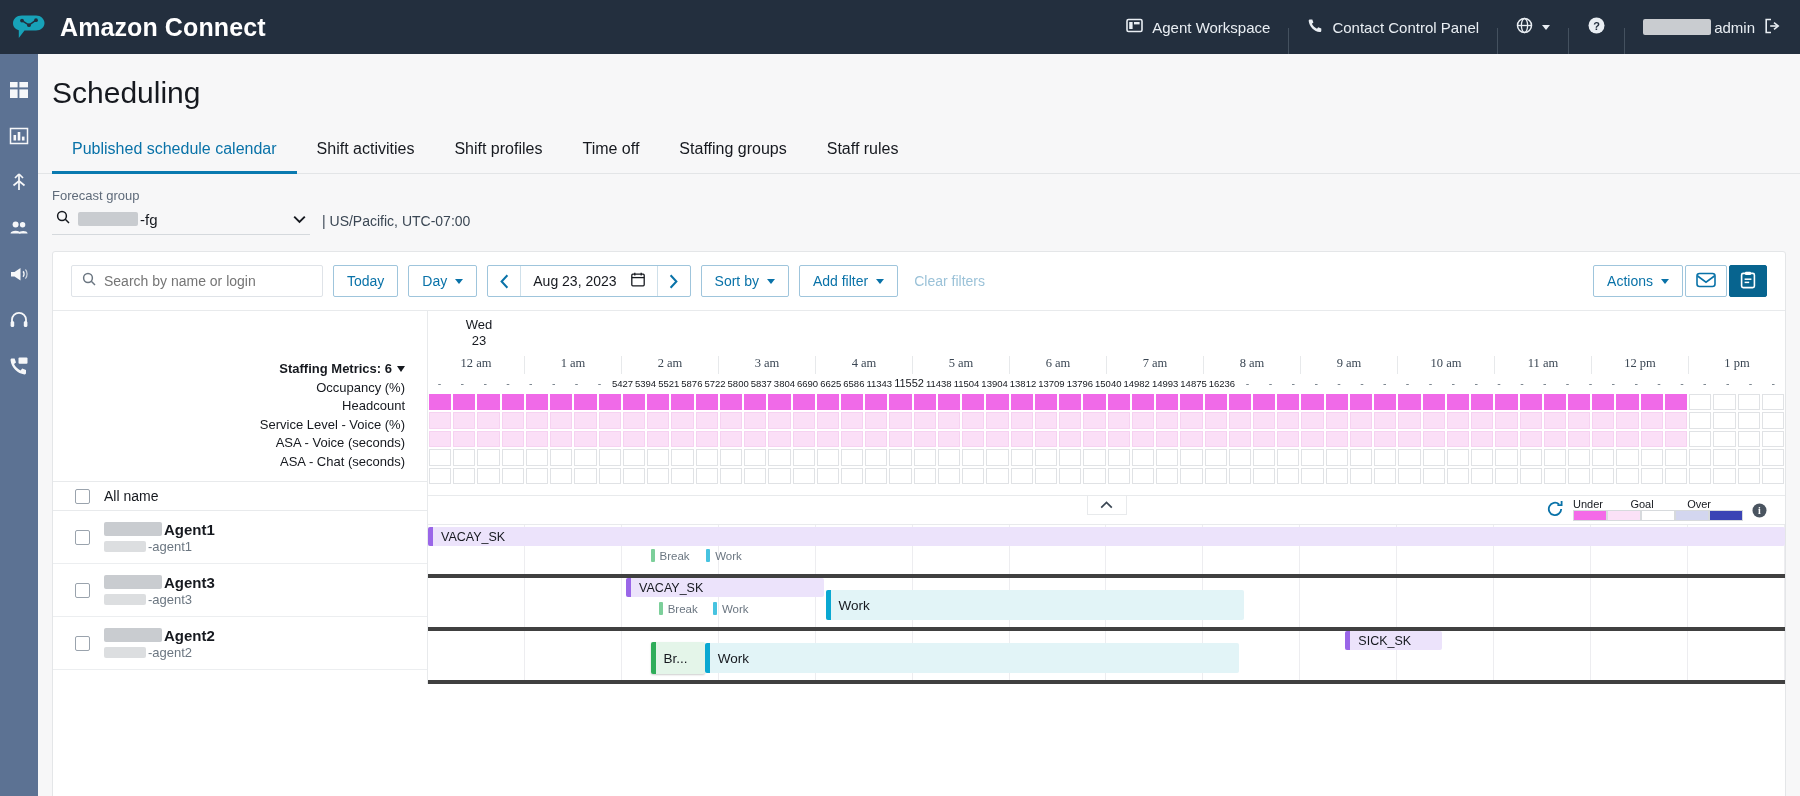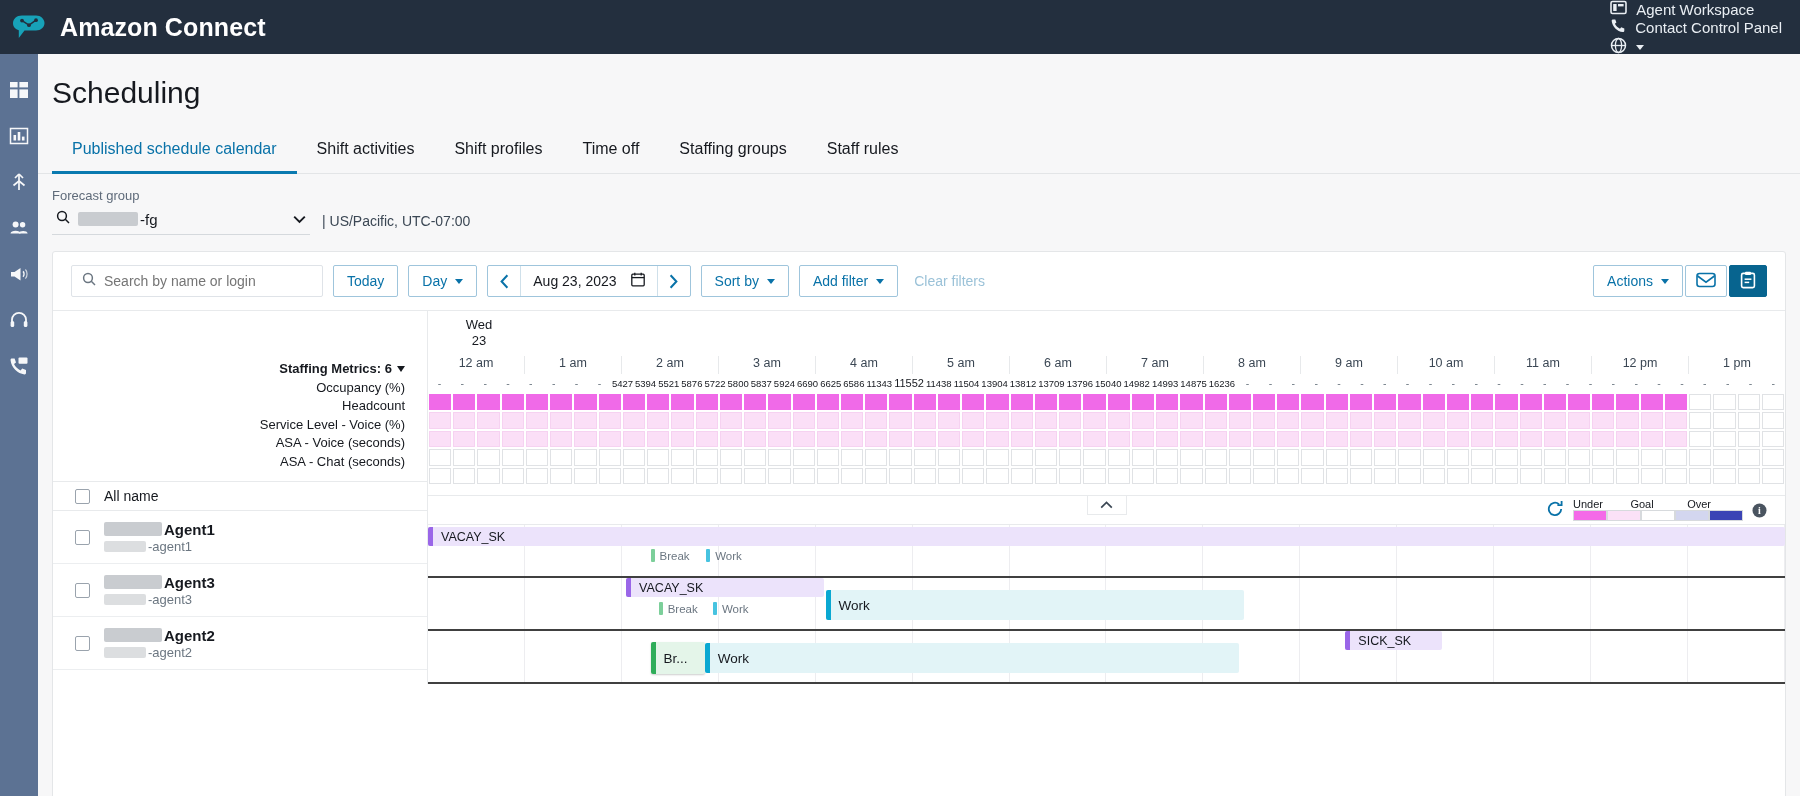--- a/index.html
+++ b/index.html
@@ -9,21 +9,21 @@
     background: #fff; overflow: hidden;
   }
   
   .topbar {
     height: 54px; background: #232f3e; display: flex; align-items: center;
     color: #fff; position: relative;
   }
   .brand { display: flex; align-items: center; gap: 14px; padding-left: 12px; }
   .logo-cloud { width: 34px; height: 30px; position: relative; }
   .brand-title { font-size: 25px; font-weight: 700; letter-spacing: .1px; }
-  .top-right { margin-left: auto; display: flex; align-items: flex-start; height: 100%; flex-direction: column; }
+  .top-right { margin-left: auto; display: flex; align-items: flex-end; height: 100%; }
   .top-item {
     display: flex; align-items: center; gap: 9px; padding: 0 18px;
     font-size: 15px; height: 100%; color: #e9eef3;
   }
   .top-sep { width: 1px; height: 26px; background: #44515f; }
   .redact { background: #c9ccd0; border-radius: 2px; display: inline-block; }
   
   .rail {
     position: absolute; left: 0; top: 54px; width: 38px; bottom: 0;
     background: #5c7293; display: flex; flex-direction: column;
@@ -86,21 +86,21 @@
   .left-col { width: 375px; flex: 0 0 375px; border-right: 1px solid #e8eaec; }
   .right-col { flex: 1; position: relative; overflow: hidden; }
   .metrics-labels { padding-top: 49px; }
   .mlabel {
     height: 18.5px; font-size: 13px; color: #16191f; text-align: right;
     padding-right: 22px; line-height: 18.5px; white-space: nowrap;
   }
   .mlabel.head { font-weight: 700; display: flex; justify-content: flex-end; align-items: center; gap: 5px; }
   .caret-dark { width: 0; height: 0; border-left: 4.5px solid transparent; border-right: 4.5px solid transparent; border-top: 6px solid #16191f; }
   .daterow { height: 45px; text-align: center; font-size: 13px; color: #16191f; line-height: 16px; padding-top: 6px; }
-  .hours { display: flex; height: 18px; position: relative; }
+  .hours { display: flex; height: 18px; position: relative; font-family: Liberation Serif, serif; }
   .hour { flex: 1 0 0; font-size: 12.5px; color: #3b4754; text-align: center; position: relative; }
   .metric-row { display: flex; height: 18.5px; }
   .cell { flex: 1 0 0; display: flex; }
   .sub { flex: 1 0 0; margin: 1px; font-size: 10.5px; color: #6b7681; display: flex; align-items: center; justify-content: center; }
   .sub.box { border: 1px solid #e0e2e5; }
   .allstaff-row {
     height: 30px; display: flex; align-items: center; gap: 14px; padding-left: 22px;
     border-top: 1px solid #e8eaec; border-bottom: 1px solid #e8eaec; font-size: 14px; color: #16191f;
   }
   .cbx { width: 15px; height: 15px; border: 1px solid #9aa3ad; border-radius: 2px; background: #fff; cursor: pointer; flex: 0 0 15px; }
@@ -114,21 +114,21 @@
   }
   .legend { position: absolute; right: 18px; top: 2px; display: flex; align-items: flex-end; gap: 9px; z-index: 5; }
   .legend-scale { position: relative; }
   .legend-labels { display: flex; font-size: 11px; color: #16191f; }
   .legend-labels span { width: 46px; text-align: left; }
   .legend-bar { display: flex; height: 11px; }
   .legend-bar i { width: 34px; display: block; border: 1px solid #d7dadd; }
   .vbands { position: absolute; inset: 0; display: flex; pointer-events: none; }
   .vband { flex: 1 0 0; border-right: 1px solid #ededf0; }
   .shifts { position: relative; }
-  .shift-row { height: 53px; position: relative; border-bottom: 2px solid #404040; }
+  .shift-row { height: 53px; position: relative; border-bottom: 4px solid #404040; }
   .blk { position: absolute; border-radius: 2px; display: flex; align-items: center; font-size: 13.5px; color: #16191f; overflow: hidden; }
   .blk .lbar { width: 5px; height: 100%; flex: 0 0 5px; }
   .blk .txt { padding-left: 8px; white-space: nowrap; overflow: hidden; }
   .act { display: flex; align-items: center; gap: 5px; font-size: 11.5px; color: #6b7681; }
   .act i { width: 4px; height: 13px; display: block; border-radius: 1px; }
 </style>
 </head>
 <body>
 
 <div class="topbar">
@@ -488,21 +488,21 @@
               <div class="cell">
                 <div class="sub" style="color: rgb(22, 25, 31); font-size: 9.5px;">5722</div>
               </div>
               <div class="cell">
                 <div class="sub" style="color: rgb(22, 25, 31); font-size: 9.5px;">5800</div>
               </div>
               <div class="cell">
                 <div class="sub" style="color: rgb(22, 25, 31); font-size: 9.5px;">5837</div>
               </div>
               <div class="cell">
-                <div class="sub" style="color: rgb(22, 25, 31); font-size: 9.5px;">5924</div>
+                <div class="sub" style="color: rgb(22, 25, 31); font-size: 9.5px;">3804</div>
               </div>
               <div class="cell">
                 <div class="sub" style="color: rgb(22, 25, 31); font-size: 9.5px;">6690</div>
               </div>
               <div class="cell">
                 <div class="sub" style="color: rgb(22, 25, 31); font-size: 9.5px;">6625</div>
               </div>
               <div class="cell">
                 <div class="sub" style="color: rgb(22, 25, 31); font-size: 9.5px;">6586</div>
               </div>

